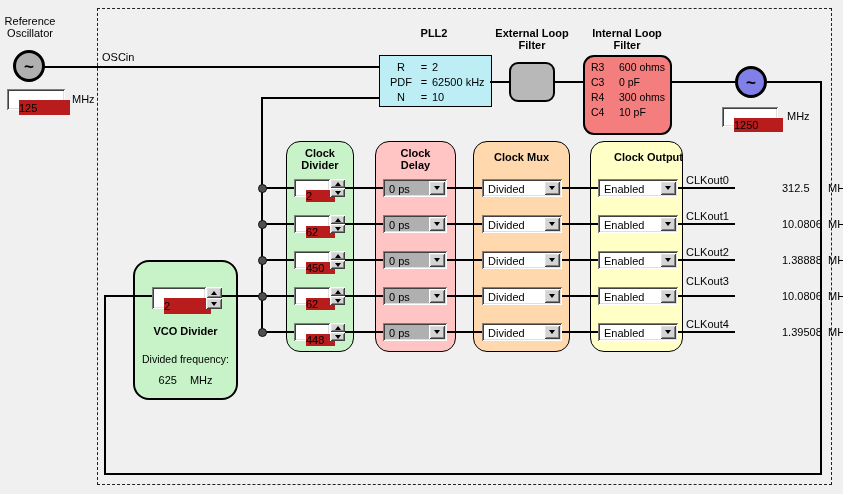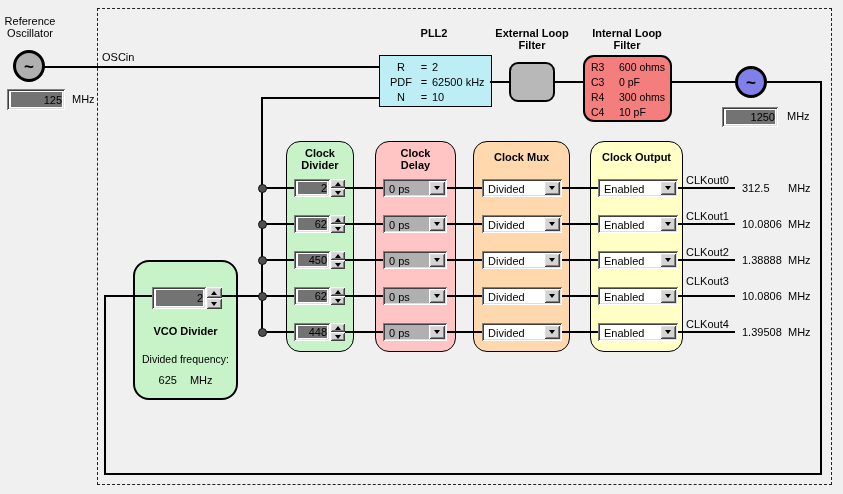--- a/index.html
+++ b/index.html
@@ -17,37 +17,37 @@
   .title{position:absolute;font-weight:bold;text-align:center;line-height:12px;z-index:3;}
   .plain{position:absolute;z-index:3;line-height:12px;}
   
   .osc-circle{position:absolute;width:26px;height:26px;border:3px solid #000;border-radius:50%;
               display:flex;align-items:center;justify-content:center;z-index:10;
               font-weight:bold;font-size:17px;line-height:1;}
   
   .tinput{position:absolute;background:#fff;z-index:10;box-sizing:border-box;
           box-shadow:inset 1px 1px 0 #808080,inset -1px -1px 0 #fff,inset 2px 2px 0 #404040,inset -2px -2px 0 #dfdfdf;}
   .tinput input{position:absolute;left:4px;top:3px;right:3px;bottom:3px;width:calc(100% - 7px);height:calc(100% - 6px);
-          border:none;padding:0;margin:0;background:#737373;font-family:"Liberation Sans",sans-serif;font-size:11px;outline:none;text-align:right;}
+          border:none;padding:0;margin:8px;background:#b91c1c;font-family:"Liberation Sans",sans-serif;font-size:11px;outline:none;}
   
   .combo{position:absolute;height:18px;z-index:10;background:#fff;box-sizing:border-box;
          box-shadow:inset 1px 1px 0 #808080,inset -1px -1px 0 #fff,inset 2px 2px 0 #404040,inset -2px -2px 0 #dfdfdf;}
   .combo-field{position:absolute;left:2px;top:2px;right:2px;bottom:2px;background:#fff;padding:2px 0 0 4px;box-sizing:border-box;overflow:hidden;white-space:nowrap;}
   .combo.disabled .combo-field{background:#b0b0b0;}
   .combo-btn{position:absolute;top:2px;bottom:2px;right:2px;width:16px;background:#d4d4d4;z-index:2;
          box-shadow:inset 1px 1px 0 #fff,inset -1px -1px 0 #404040,inset 2px 2px 0 #dfdfdf,inset -2px -2px 0 #808080;
          display:flex;align-items:center;justify-content:center;}
   .arr-dn{width:0;height:0;border-left:3px solid transparent;border-right:3px solid transparent;border-top:4px solid #000;}
   .arr-up{width:0;height:0;border-left:3px solid transparent;border-right:3px solid transparent;border-bottom:4px solid #000;}
   
   .updown{position:absolute;z-index:10;display:flex;flex-direction:column;}
   .spinbtn{flex:1;background:#d4d4d4;display:flex;align-items:center;justify-content:center;
          box-shadow:inset 1px 1px 0 #fff,inset -1px -1px 0 #404040,inset 2px 2px 0 #dfdfdf,inset -2px -2px 0 #808080;}
   .clk-label{position:absolute;z-index:3;}
-  .freq{position:absolute;z-index:3;white-space:nowrap;}
+  .freq{position:absolute;z-index:3;white-space:nowrap;margin-left:40px;}
   .grid3{display:grid;grid-template-columns:30px 16px auto;line-height:15px;}
   .grid3 .c1{text-align:center;} .grid3 .c2{text-align:center;}
   .grid2{display:grid;grid-template-columns:28px auto;line-height:15px;font-size:10.5px;}
 </style>
 </head>
 <body>
 
 <div id="stage">
 
   <div class="dashed-border" style="left:97px;top:8px;width:733px;height:475px;"></div>
@@ -108,21 +108,21 @@
   <div class="title" style="left:482px;top:27px;width:100px;">
     <div>External Loop</div>
     <div>Filter</div>
   </div>
   <div class="roundbox" style="left: 509px; top: 62px; width: 46px; height: 40px; border-width: 2px; border-radius: 9px; z-index: 4; background: rgb(184, 184, 184);"></div>
 
   <div class="title" style="left:577px;top:27px;width:100px;">
     <div>Internal Loop</div>
     <div>Filter</div>
   </div>
-  <div class="roundbox" style="left: 583px; top: 55px; width: 89px; height: 67px; border-width: 2px; border-radius: 11px; z-index: 4; background: rgb(244, 126, 126);">
+  <div class="roundbox" style="left: 583px; top: 55px; width: 89px; height: 80px; border-width: 2px; border-radius: 11px; z-index: 4; background: rgb(244, 126, 126);">
     <div class="grid2" style="padding:3px 0 0 6px;">
       <span>R3</span>
         <span>600 ohms</span>
       <span>C3</span>
         <span>0 pF</span>
       <span>R4</span>
         <span>300 ohms</span>
       <span>C4</span>
         <span>10 pF</span>
     </div>
@@ -162,21 +162,21 @@
 
   <div class="title" style="left:286px;top:147px;width:68px;">
     <div>Clock</div>
     <div>Divider</div>
   </div>
   <div class="title" style="left:375px;top:147px;width:81px;">
     <div>Clock</div>
     <div>Delay</div>
   </div>
   <div class="title" style="left:473px;top:151px;width:97px;">Clock Mux</div>
-  <div class="title" style="left:590px;top:151px;width:93px;">Clock Output</div>
+  <div class="title" style="left:590px;top:151px;width:93px;text-align:right;">Clock Output</div>
 
   <div class="tinput" style="left:294px;top:179px;width:36px;height:18px;">
       <input value="2" style="">
     </div>
   <div class="updown" style="left:330px;top:179px;width:15px;height:18px;">
       <div class="spinbtn">
         <span class="arr-up"></span>
       </div>
       <div class="spinbtn">
         <span class="arr-dn"></span>

